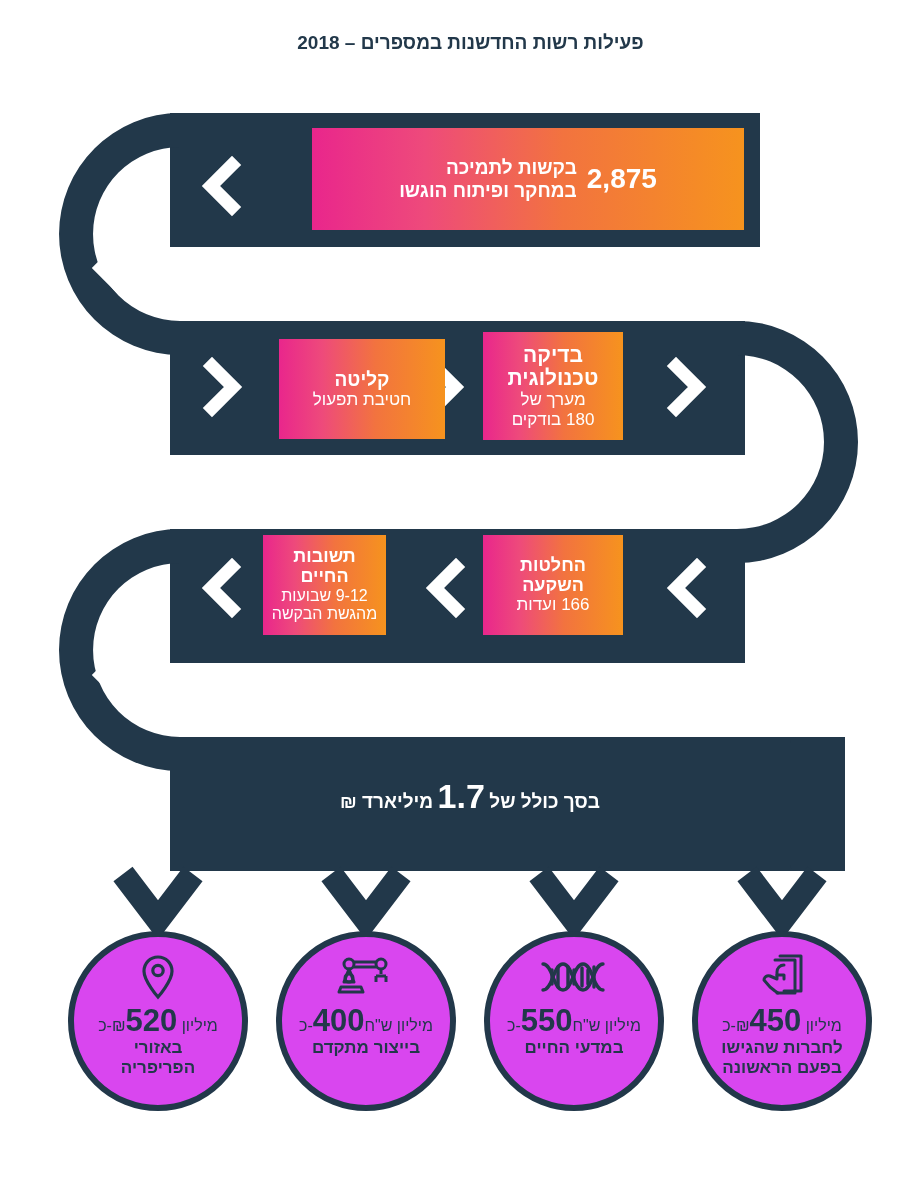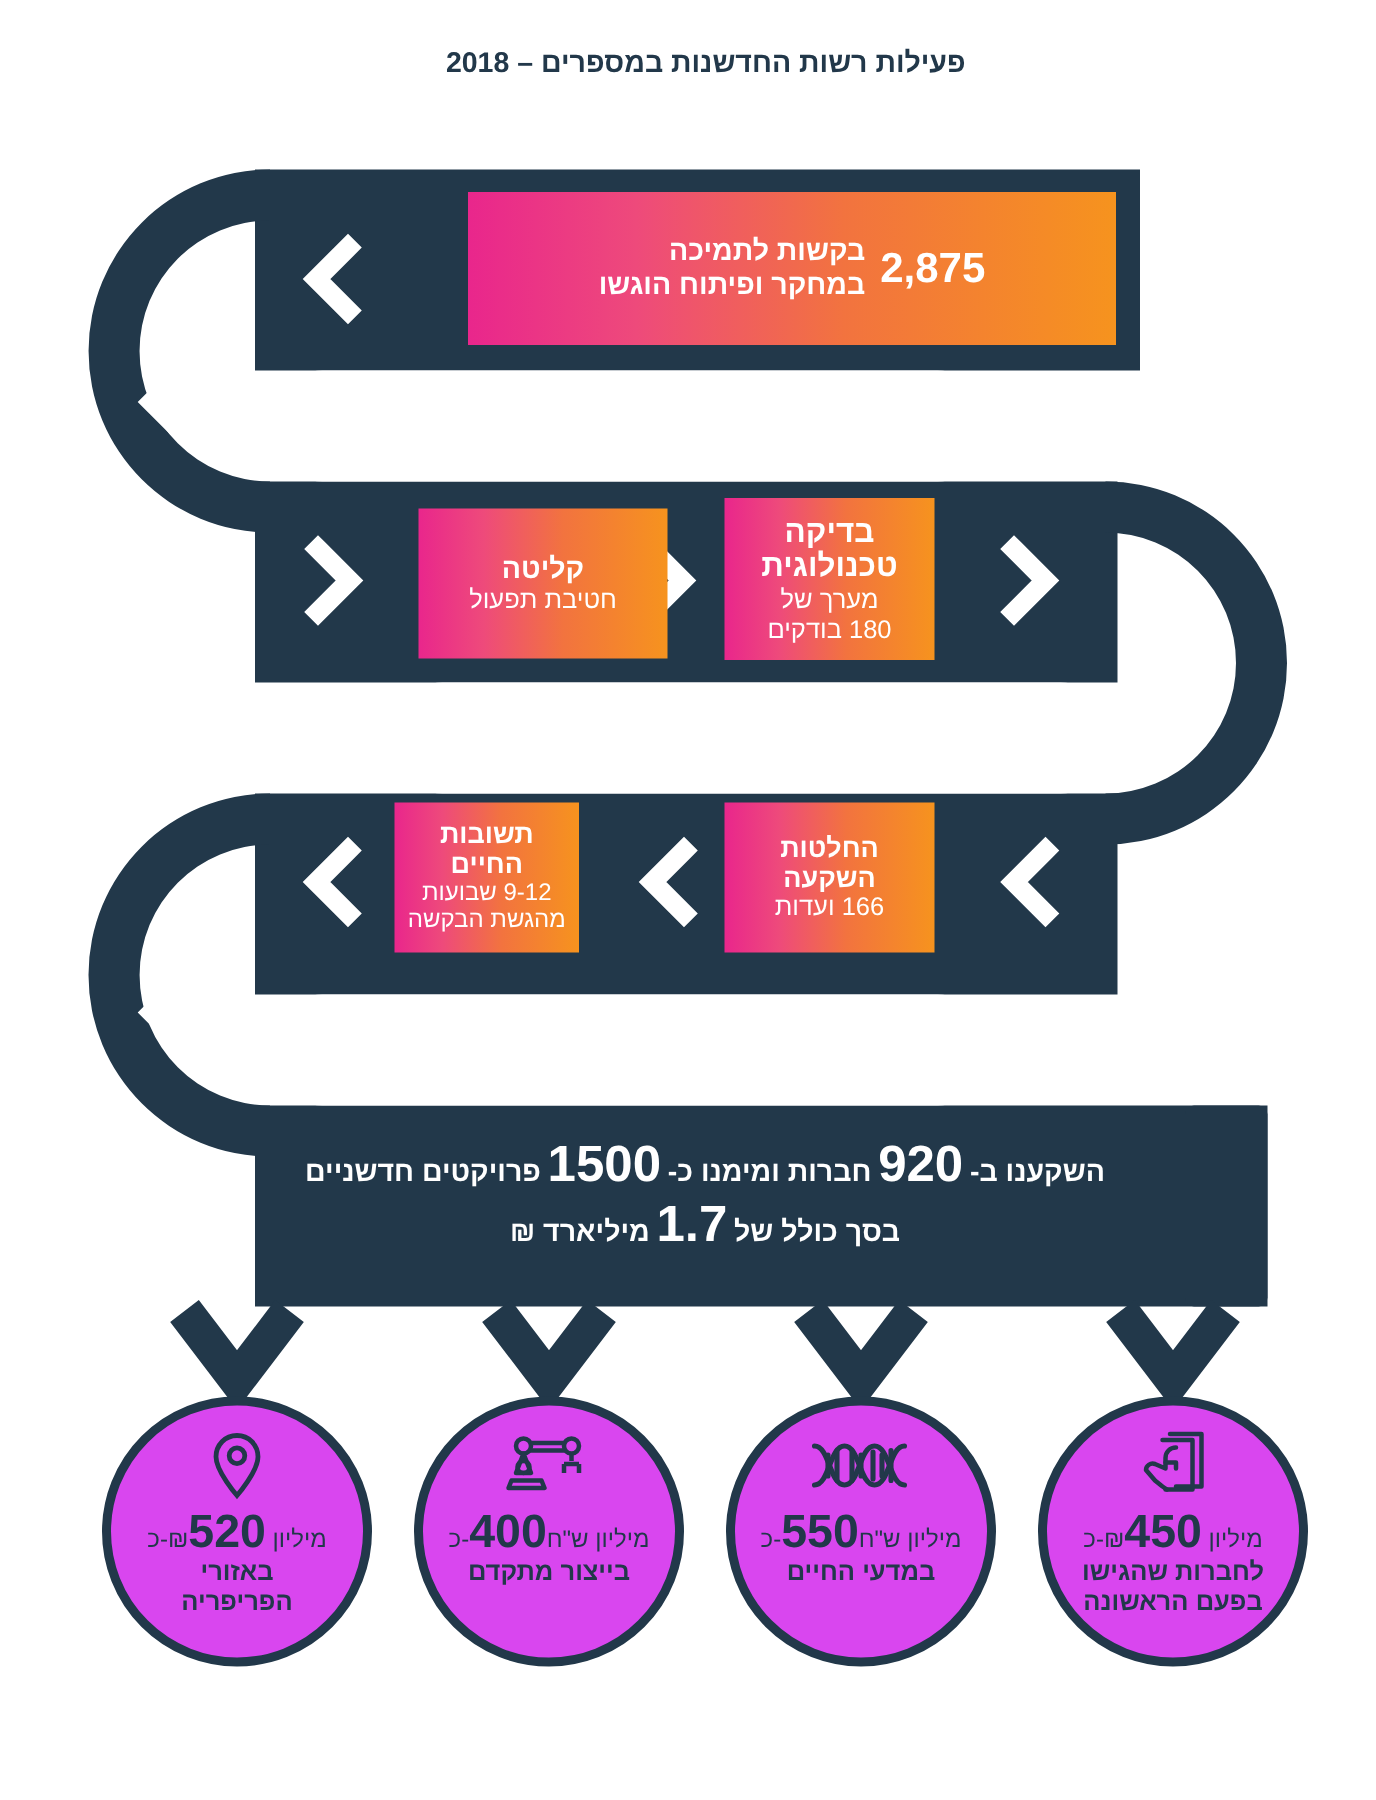--- a/index.html
+++ b/index.html
@@ -193,27 +193,20 @@
 
   <div class="gbox" id="box-answers">
     <div class="hd">תשובות</div>
     <div class="hd">החיים</div>
     <div class="sub">9-12 שבועות</div>
     <div class="sub">מהגשת הבקשה</div>
   </div>
 
   <div class="summary">
     <div class="line">
-      <span class="w">השקענו ב-</span>
-      <span class="n">920</span>
-      <span class="w">חברות ומימנו כ-</span>
-      <span class="n">1500</span>
-      <span class="w">פרויקטים חדשניים</span>
-    </div>
-    <div class="line">
       <span class="w">בסך כולל של</span>
       <span class="n">1.7</span>
       <span class="w">מיליארד ₪</span>
     </div>
   </div>
 
   <div class="circle" id="circle-periphery">
     <div class="ico">
       <svg width="38" height="46" viewBox="0 0 38 46">
         <path d="M19 3 C11 3 5 9.4 5 17.2 C5 27 19 43 19 43 C19 43 33 27 33 17.2 C33 9.4 27 3 19 3 Z" fill="none" stroke="#22384a" stroke-width="3.2"></path>

